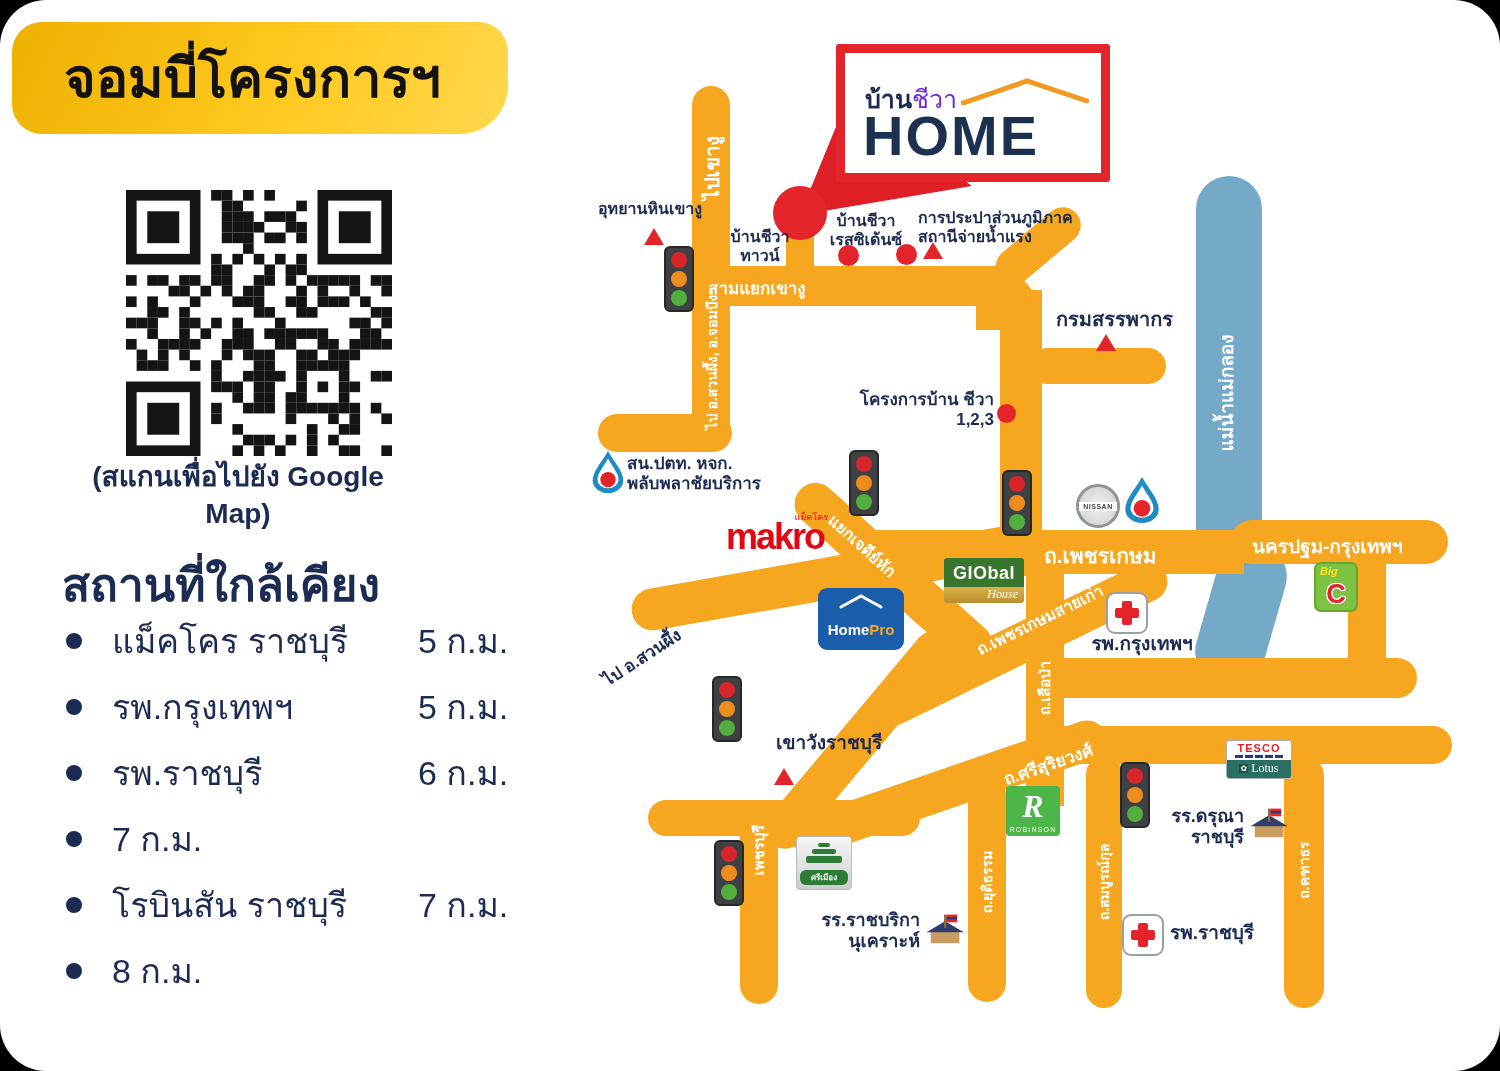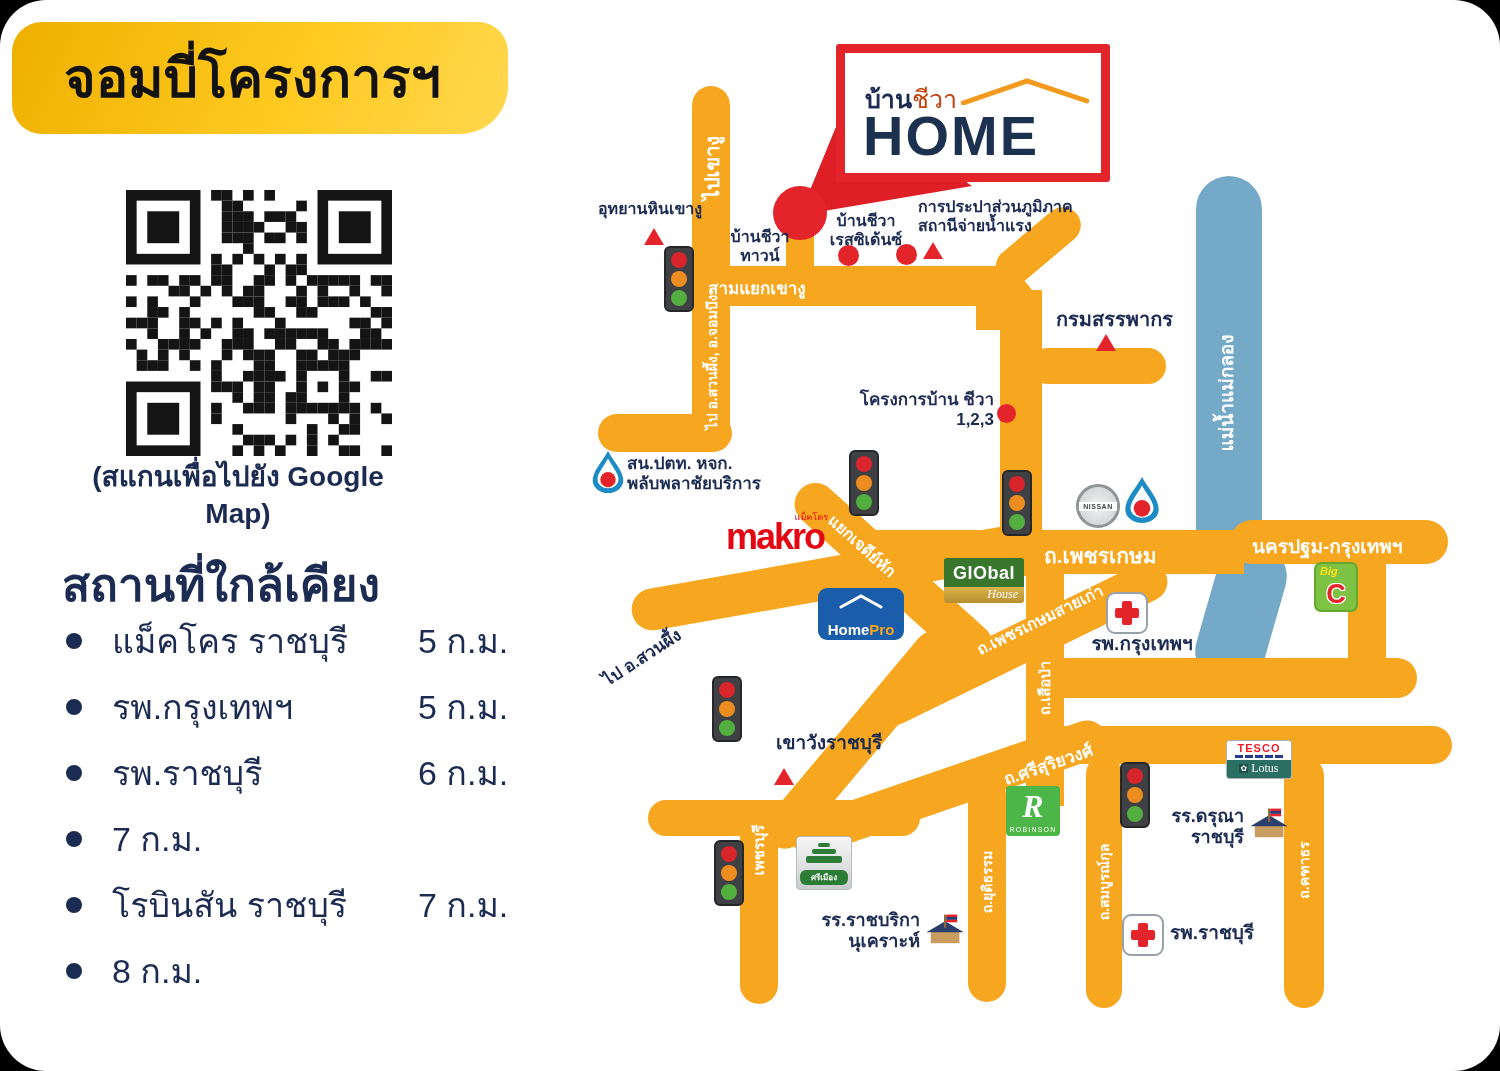--- a/index.html
+++ b/index.html
@@ -45,21 +45,21 @@
   .hosp{position:absolute;width:38px;height:38px;background:#fff;border:2px solid #98A0A8;border-radius:9px;}
   .hosp b{position:absolute;background:var(--red);border-radius:2px;}
   .hosp .v{left:14px;top:7px;width:10px;height:24px;}
   .hosp .h{left:7px;top:14px;width:24px;height:10px;}
 
   
   #makro{position:absolute;left:726px;top:516px;color:#E30613;font-weight:800;}
   #makro .m{font-size:36px;letter-spacing:-2px;}
   #makro .s{position:absolute;right:-4px;top:-6px;font-size:9px;font-weight:400;}
   #homepro{position:absolute;left:818px;top:588px;width:86px;height:50px;background:#1A5DAB;border-radius:9px;
-    display:flex;flex-direction:column;align-items:center;justify-content:flex-end;padding-bottom:2px;}
+    display:flex;flex-direction:column;align-items:center;justify-content:flex-end;padding-bottom:12px;}
   #homepro svg{position:absolute;top:5px;}
   #homepro .txt{font-size:15px;font-weight:800;color:#fff;}
   #homepro .pro{color:#F9A51B;}
   #global{position:absolute;left:944px;top:558px;width:80px;}
   #global .g1{background:#37762C;color:#fff;font-weight:800;font-size:18px;text-align:center;
     padding:5px 0 3px;border-radius:3px 3px 0 0;letter-spacing:.5px;}
   #global .g2{background:linear-gradient(#D9B44A,#B98F2F);color:#fff;font-style:italic;
     font-family:"Liberation Serif",serif;font-size:12px;text-align:right;padding:0 6px 1px;border-radius:0 0 3px 3px;}
   #nissan{position:absolute;left:1076px;top:484px;width:38px;height:38px;border-radius:50%;
     border:3px solid #8F9497;background:radial-gradient(#F2F3F4,#C9CCCE);display:flex;align-items:center;justify-content:center;}
@@ -84,21 +84,21 @@
   #srimueang .p{position:absolute;left:50%;transform:translateX(-50%);background:#2E7D36;border-radius:2px;}
   #srimueang .rib{position:absolute;left:3px;right:3px;bottom:4px;background:#2E7D36;color:#fff;
     font-size:8px;font-weight:700;text-align:center;border-radius:6px;padding:1px 0;}
   .school{position:absolute;}
 
   
   #logo-box{position:absolute;left:836px;top:44px;width:274px;height:138px;background:#fff;
     border:9px solid #E3242B;border-radius:3px;box-sizing:border-box;}
   #logo-box .thai{position:absolute;left:20px;top:26px;font-size:25px;}
   #logo-box .thai .b{font-weight:700;color:var(--navy);}
-  #logo-box .thai .l{font-weight:400;color:#c2410c;}
+  #logo-box .thai .l{font-weight:400;color:#6d28d9;}
   #logo-box .home{position:absolute;left:18px;top:50px;font-size:56px;font-weight:800;color:#1C3050;letter-spacing:2px;}
   #logo-box .roof{position:absolute;right:12px;top:24px;}
 </style>
 </head>
 <body>
 
 <div id="card">
 
   <div id="banner">
     <div class="t">จอมบี่โครงการฯ</div>
@@ -447,21 +447,21 @@
         <i class="lr"></i>
         <i class="la"></i>
         <i class="lg"></i>
       </div>
 
     <div class="lab" style="left:598px;top:200px;font-size:16px;">อุทยานหินเขางู</div>
     <div class="lab" style="left:712px;top:228px;width:96px;text-align:center;font-size:16px;">บ้านชีวา
 ทาวน์</div>
     <div class="lab" style="left:818px;top:212px;width:96px;text-align:center;font-size:16px;">บ้านชีวา
 เรสซิเด้นซ์</div>
-    <div class="lab" style="left:918px;top:198px;font-size:16px;">การประปาส่วนภูมิภาค
+    <div class="lab" style="left:918px;top:209px;font-size:16px;">การประปาส่วนภูมิภาค
 สถานีจ่ายน้ำแรง</div>
     <div class="lab" style="left:1056px;top:308px;font-size:20px;">กรมสรรพากร</div>
     <div class="lab" style="left:858px;top:390px;width:136px;text-align:right;font-size:17px;">โครงการบ้าน ชีวา
 1,2,3</div>
     <div class="lab" style="left:627px;top:454px;font-size:17px;">สน.ปตท. หจก.
 พลับพลาชัยบริการ</div>
     <div class="lab" style="left:1082px;top:633px;width:120px;text-align:center;font-size:19px;">รพ.กรุงเทพฯ</div>
     <div class="lab" style="left:776px;top:732px;font-size:19px;">เขาวังราชบุรี</div>
     <div class="lab" style="left:1150px;top:806px;width:94px;text-align:right;font-size:18px;">รร.ดรุณา
 ราชบุรี</div>

